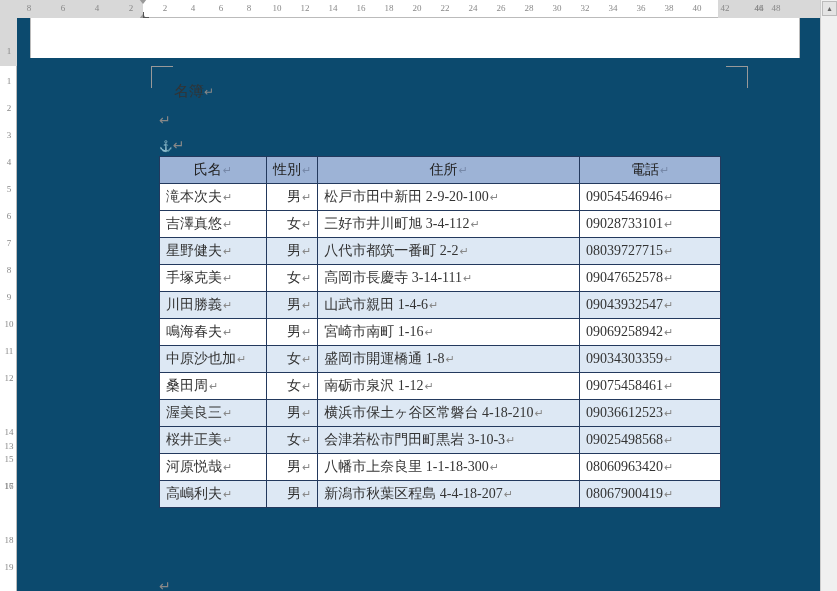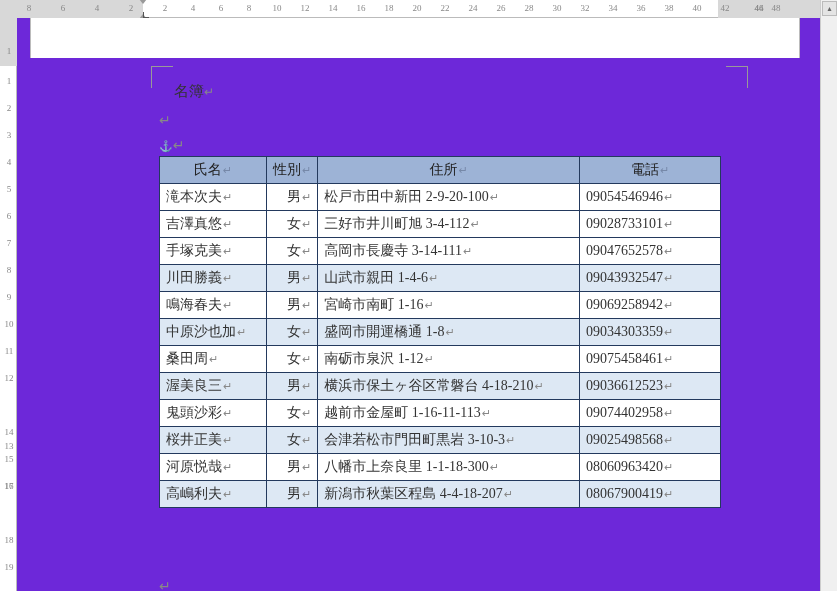--- a/index.html
+++ b/index.html
@@ -76,21 +76,21 @@
   }
   .scroll-v .arrow {
     width:15px; height:15px; margin:1px; background:#e4e4e4;
     border:1px solid #bbb; font-size:8px; text-align:center; line-height:13px; color:#666;
   }
 
   
   .page-area {
     position:absolute;
     top:18px; left:17px; right:17px; bottom:0;
-    background:#6d28d9;
+    background:#0c4a6e;
   }
   .page {
     position:absolute;
     left:13px; top:0;
     width:770px;
     background:#fff;
     border-left:1px solid #bbb;
     border-right:1px solid #bbb;
     padding-top: 40px;
   }
@@ -242,20 +242,26 @@
               <td class="col-gender" style="text-align: right;"><span class="cell-pad">男</span><span class="pmark">↵</span></td>
               <td class="col-addr"><span class="cell-pad">松戸市田中新田 2-9-20-100</span><span class="pmark">↵</span></td>
               <td class="col-phone"><span class="cell-pad">09054546946</span><span class="pmark">↵</span></td>
             </tr>
             <tr class="plain">
               <td class="col-name"><span class="cell-pad">吉澤真悠</span><span class="pmark">↵</span></td>
               <td class="col-gender" style="text-align: right;"><span class="cell-pad">女</span><span class="pmark">↵</span></td>
               <td class="col-addr"><span class="cell-pad">三好市井川町旭 3-4-112</span><span class="pmark">↵</span></td>
               <td class="col-phone"><span class="cell-pad">09028733101</span><span class="pmark">↵</span></td>
             </tr>
+            <tr class="alt">
+              <td class="col-name"><span class="cell-pad">星野健夫</span><span class="pmark">↵</span></td>
+              <td class="col-gender" style="text-align: right;"><span class="cell-pad">男</span><span class="pmark">↵</span></td>
+              <td class="col-addr"><span class="cell-pad">八代市都筑一番町 2-2</span><span class="pmark">↵</span></td>
+              <td class="col-phone"><span class="cell-pad">08039727715</span><span class="pmark">↵</span></td>
+            </tr>
             <tr class="plain">
               <td class="col-name"><span class="cell-pad">手塚克美</span><span class="pmark">↵</span></td>
               <td class="col-gender" style="text-align: right;"><span class="cell-pad">女</span><span class="pmark">↵</span></td>
               <td class="col-addr"><span class="cell-pad">高岡市長慶寺 3-14-111</span><span class="pmark">↵</span></td>
               <td class="col-phone"><span class="cell-pad">09047652578</span><span class="pmark">↵</span></td>
             </tr>
             <tr class="alt">
               <td class="col-name"><span class="cell-pad">川田勝義</span><span class="pmark">↵</span></td>
               <td class="col-gender" style="text-align: right;"><span class="cell-pad">男</span><span class="pmark">↵</span></td>
               <td class="col-addr"><span class="cell-pad">山武市親田 1-4-6</span><span class="pmark">↵</span></td>
@@ -277,26 +283,20 @@
               <td class="col-name"><span class="cell-pad">桑田周</span><span class="pmark">↵</span></td>
               <td class="col-gender" style="text-align: right;"><span class="cell-pad">女</span><span class="pmark">↵</span></td>
               <td class="col-addr"><span class="cell-pad">南砺市泉沢 1-12</span><span class="pmark">↵</span></td>
               <td class="col-phone"><span class="cell-pad">09075458461</span><span class="pmark">↵</span></td>
             </tr>
             <tr class="alt">
               <td class="col-name"><span class="cell-pad">渥美良三</span><span class="pmark">↵</span></td>
               <td class="col-gender" style="text-align: right;"><span class="cell-pad">男</span><span class="pmark">↵</span></td>
               <td class="col-addr"><span class="cell-pad">横浜市保土ヶ谷区常磐台 4-18-210</span><span class="pmark">↵</span></td>
               <td class="col-phone"><span class="cell-pad">09036612523</span><span class="pmark">↵</span></td>
-            </tr>
-            <tr class="plain">
-              <td class="col-name"><span class="cell-pad">鬼頭沙彩</span><span class="pmark">↵</span></td>
-              <td class="col-gender" style="text-align: right;"><span class="cell-pad">女</span><span class="pmark">↵</span></td>
-              <td class="col-addr"><span class="cell-pad">越前市金屋町 1-16-11-113</span><span class="pmark">↵</span></td>
-              <td class="col-phone"><span class="cell-pad">09074402958</span><span class="pmark">↵</span></td>
             </tr>
             <tr class="alt">
               <td class="col-name"><span class="cell-pad">桜井正美</span><span class="pmark">↵</span></td>
               <td class="col-gender" style="text-align: right;"><span class="cell-pad">女</span><span class="pmark">↵</span></td>
               <td class="col-addr"><span class="cell-pad">会津若松市門田町黒岩 3-10-3</span><span class="pmark">↵</span></td>
               <td class="col-phone"><span class="cell-pad">09025498568</span><span class="pmark">↵</span></td>
             </tr>
             <tr class="plain">
               <td class="col-name"><span class="cell-pad">河原悦哉</span><span class="pmark">↵</span></td>
               <td class="col-gender" style="text-align: right;"><span class="cell-pad">男</span><span class="pmark">↵</span></td>

